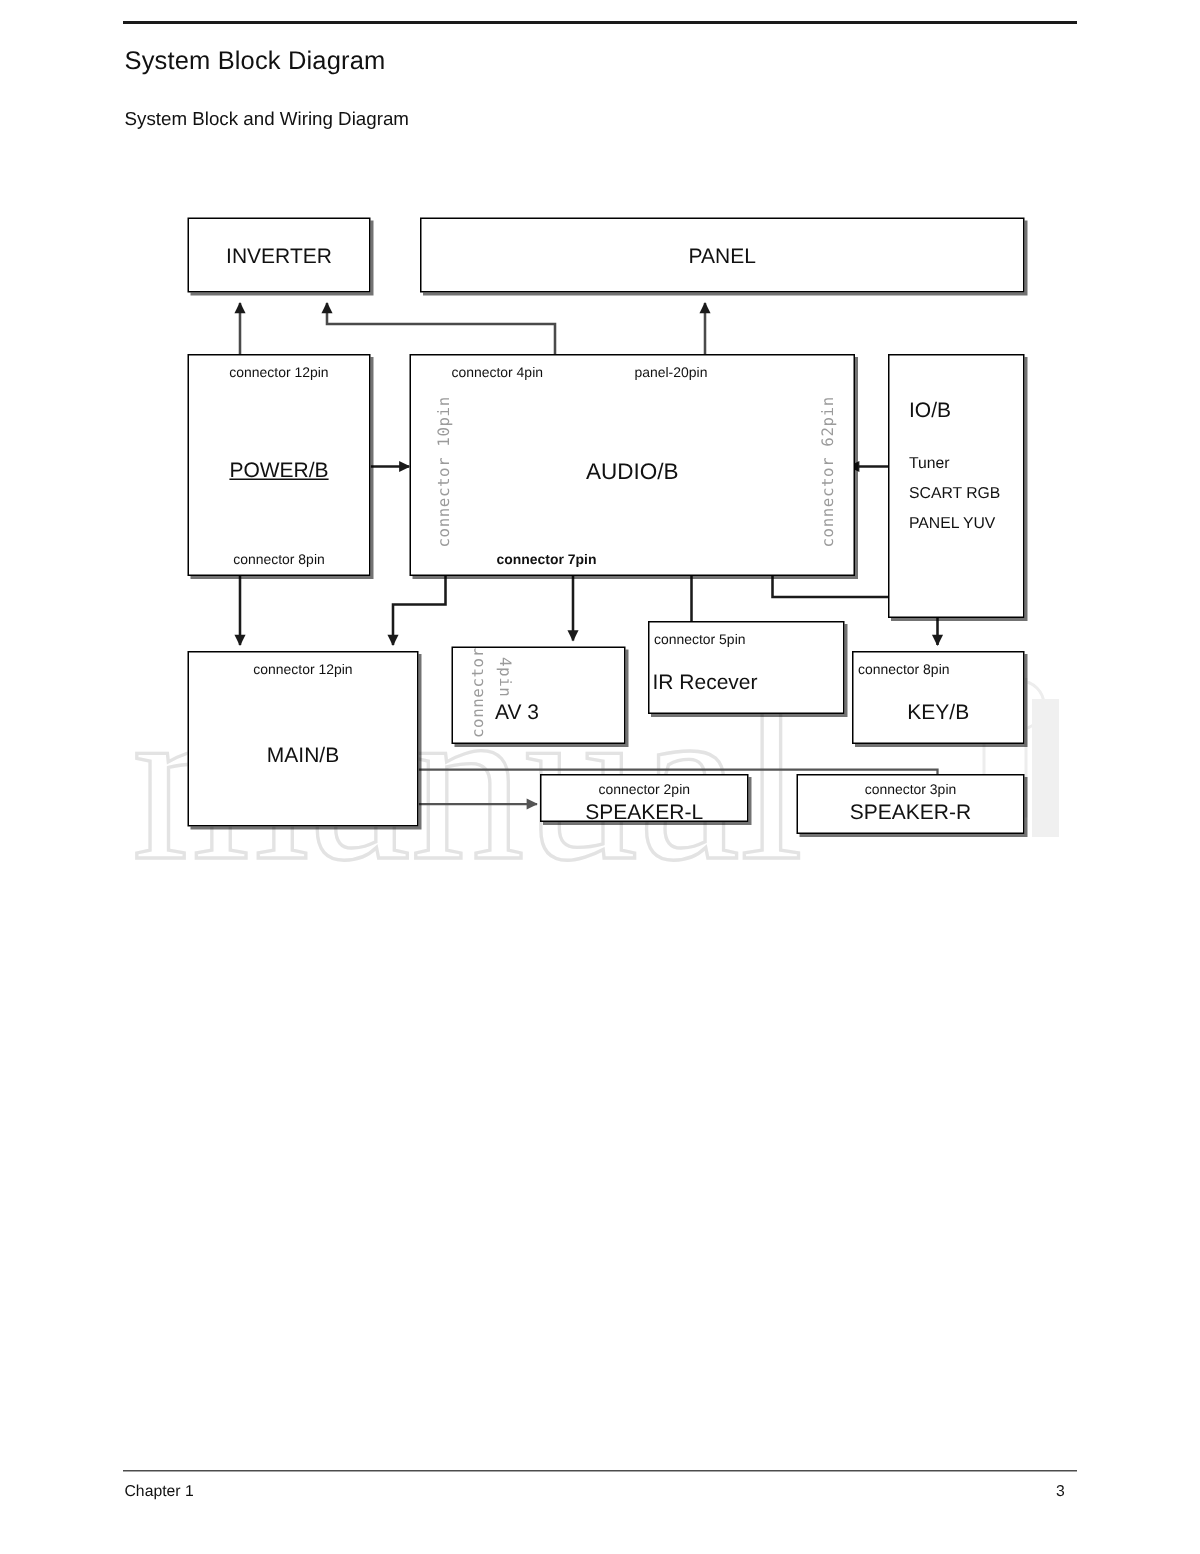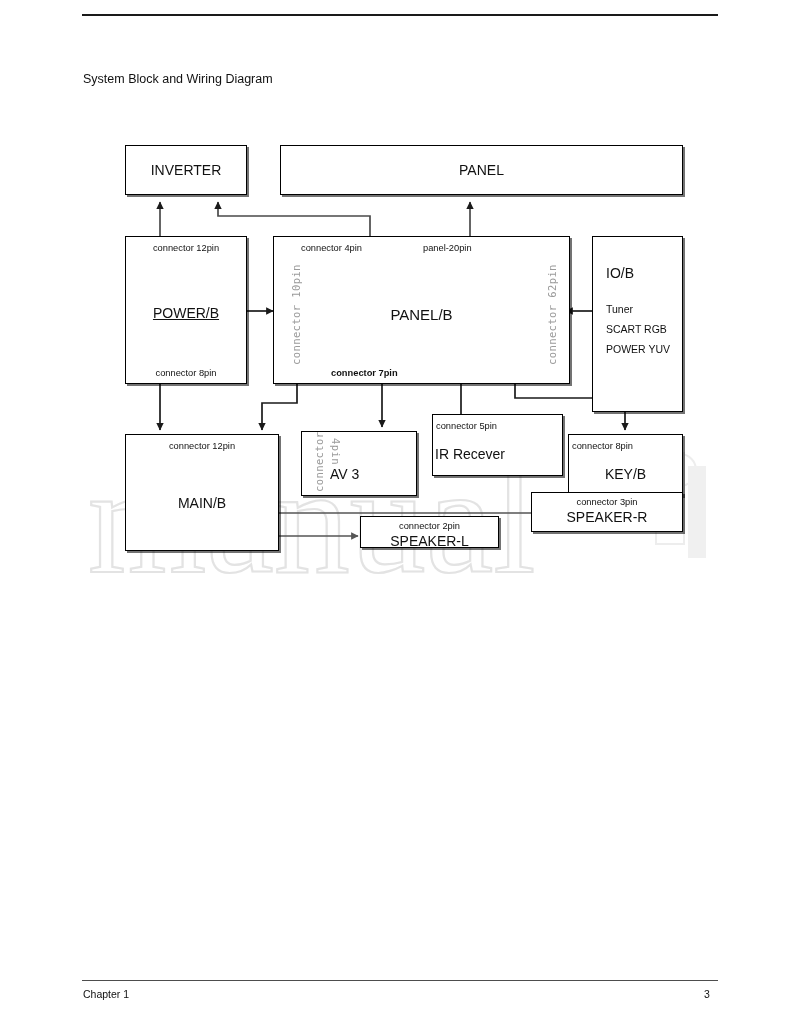--- a/index.html
+++ b/index.html
@@ -145,20 +145,21 @@
     color: #111;
   }
 </style>
 </head>
 <body>
 
 <div class="page">
 
   <div class="rule rule-top"></div>
 
+  <div class="page-title">System Block Diagram</div>
   <div class="page-subtitle">System Block and Wiring Diagram</div>
 
   <div class="watermark">
     <svg viewBox="0 0 620 150" xmlns="http://www.w3.org/2000/svg" aria-hidden="true">
       <text x="0" y="120" font-family="Liberation Serif, serif" font-size="152" fill="none" stroke="#e3e3e3" stroke-width="2.2">manual</text>
       <circle cx="592" cy="18" r="16" fill="none" stroke="#ededed" stroke-width="2"></circle>
       <rect x="568" y="-26" width="28" height="118" fill="none" stroke="#ededed" stroke-width="2"></rect>
       <rect x="600" y="14" width="18" height="92" fill="#f0f0f0"></rect>
     </svg>
   </div>
@@ -224,31 +225,31 @@
     </div>
 
     <div class="block" style="left:273px; top:236px; width:297px; height:148px;">
       <div class="pin-label" style="top:6px; left:27px;">connector 4pin</div>
       <div class="pin-label" style="top:6px; left:149px;">panel-20pin</div>
 
       <div class="vlabel vlabel-up" style="left:16px; top:128px;">connector 10pin</div>
 
       <div class="vlabel vlabel-up" style="left:272px; top:128px;">connector 62pin</div>
 
-      <div class="title title-lg" style="top:69px;">PANEL/B</div>
+      <div class="title title-lg" style="top:69px;">AUDIO/B</div>
 
       <div class="pin-label" style="bottom:5px; left:57px;font-weight:bold;">connector 7pin</div>
     </div>
 
     <div class="block" style="left:592px; top:236px; width:91px; height:176px;">
       <div class="title" style="top:28px; text-align:left; padding-left:13px; width:auto;">IO/B</div>
       <div class="io-list" style="top:62px;">
         <div>Tuner</div>
         <div>SCART RGB</div>
-        <div>POWER YUV</div>
+        <div>PANEL YUV</div>
       </div>
     </div>
 
     <div class="block" style="left:125px; top:434px; width:154px; height:117px;">
       <div class="pin-label pin-top-center">connector 12pin</div>
       <div class="title" style="top:60px;">MAIN/B</div>
     </div>
 
     <div class="block" style="left:301px; top:431px; width:116px; height:65px;">
       <div class="vlabel vlabel-up" style="left:11px; top:60px;">connector</div>
@@ -264,21 +265,21 @@
     <div class="block" style="left:568px; top:434px; width:115px; height:62px;">
       <div class="pin-label" style="top:6px; left:3px;">connector 8pin</div>
       <div class="title" style="top:31px;">KEY/B</div>
     </div>
 
     <div class="block" style="left:360px; top:516px; width:139px; height:32px;">
       <div class="pin-label pin-top-center" style="top:4px;">connector 2pin</div>
       <div class="title" style="top:16px;">SPEAKER-L</div>
     </div>
 
-    <div class="block" style="left:531px; top:492px; width:152px; height:40px;">
+    <div class="block" style="left:531px; top:516px; width:152px; height:40px;">
       <div class="pin-label pin-top-center" style="top:4px;">connector 3pin</div>
       <div class="title" style="top:16px;">SPEAKER-R</div>
     </div>
 
   </div>
 
   <div class="rule rule-bottom"></div>
   <div class="footer-left">Chapter 1</div>
   <div class="footer-right">3</div>
 

